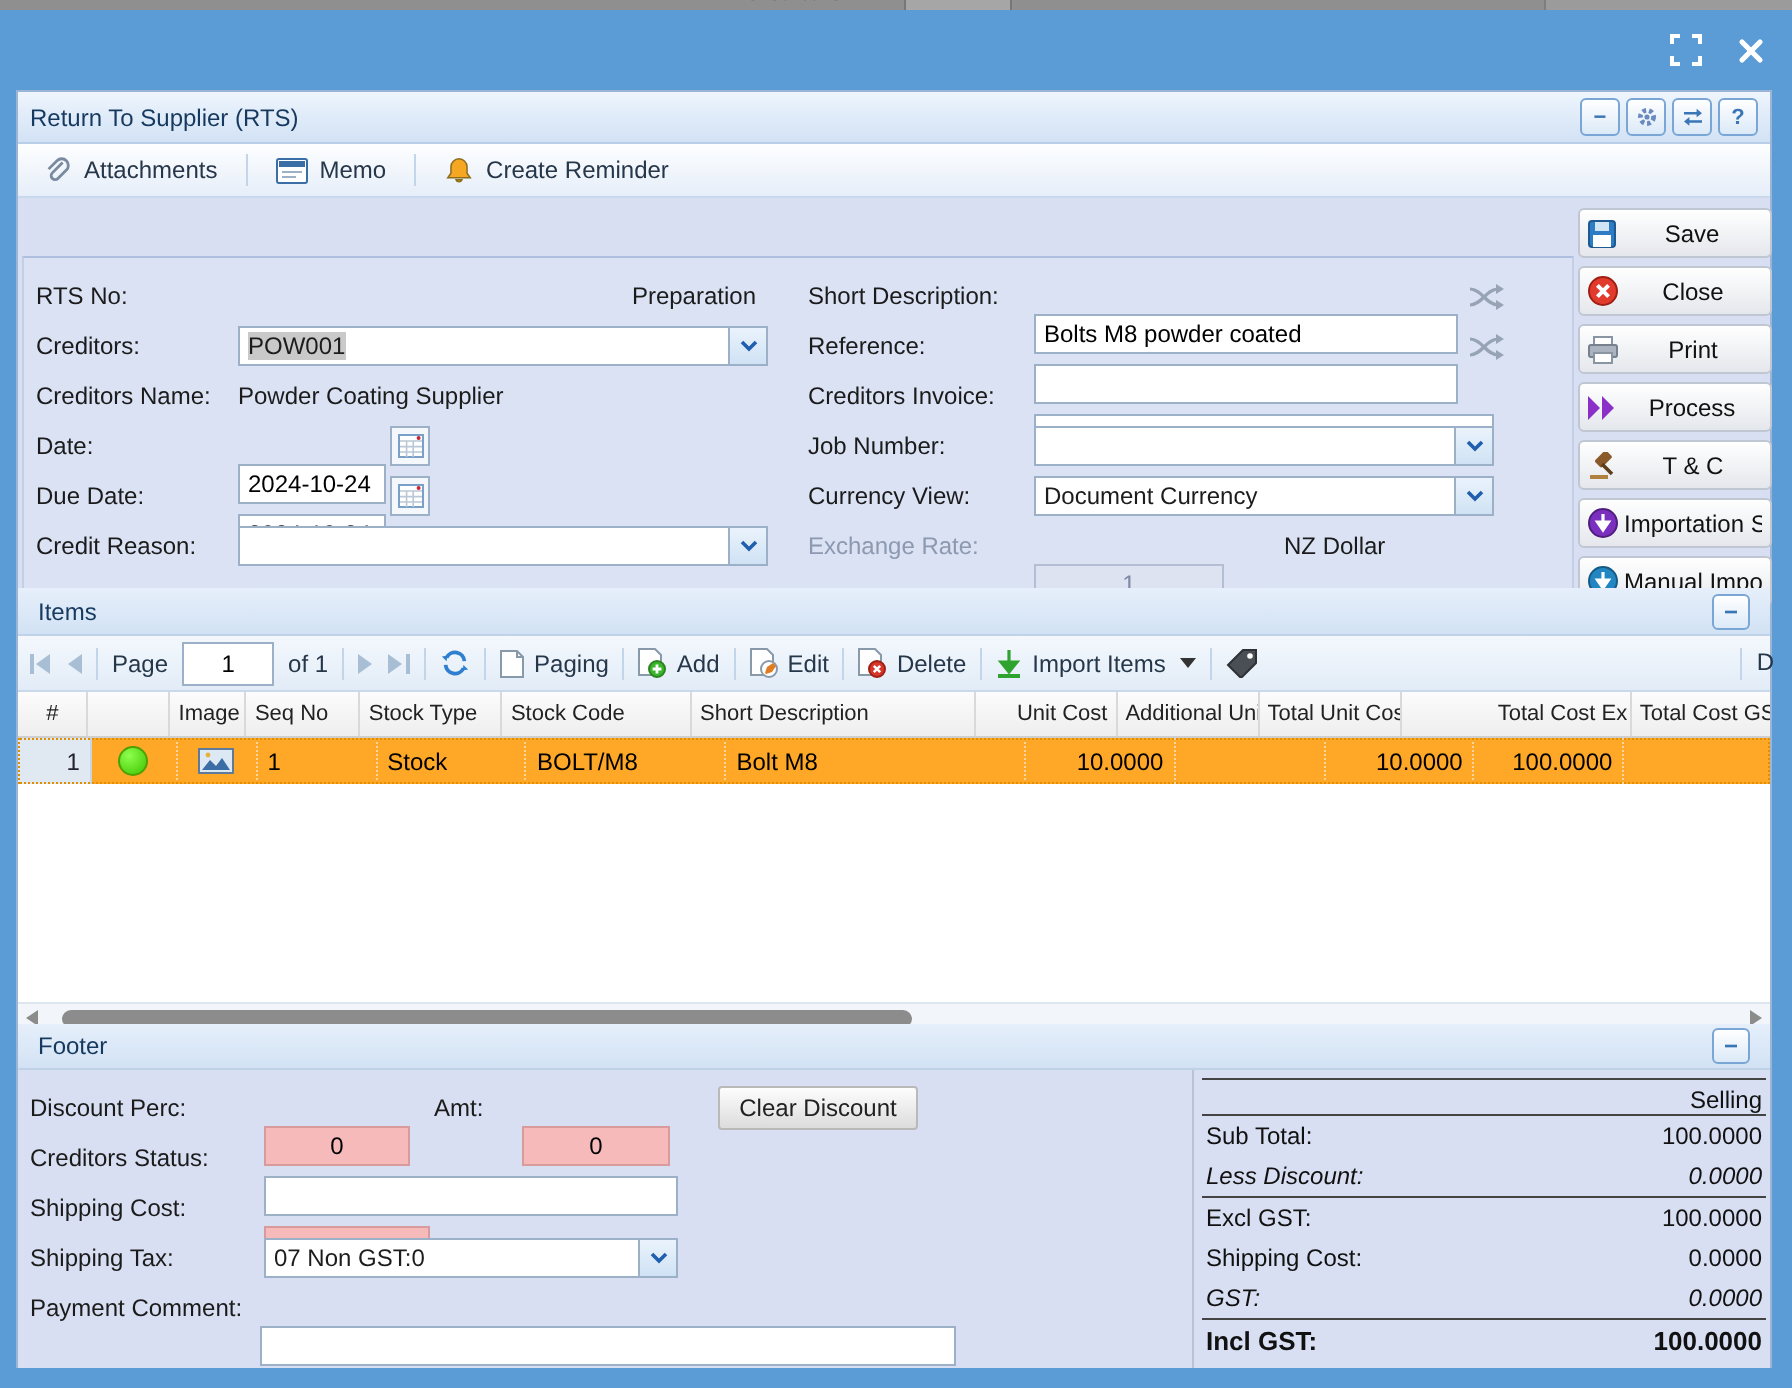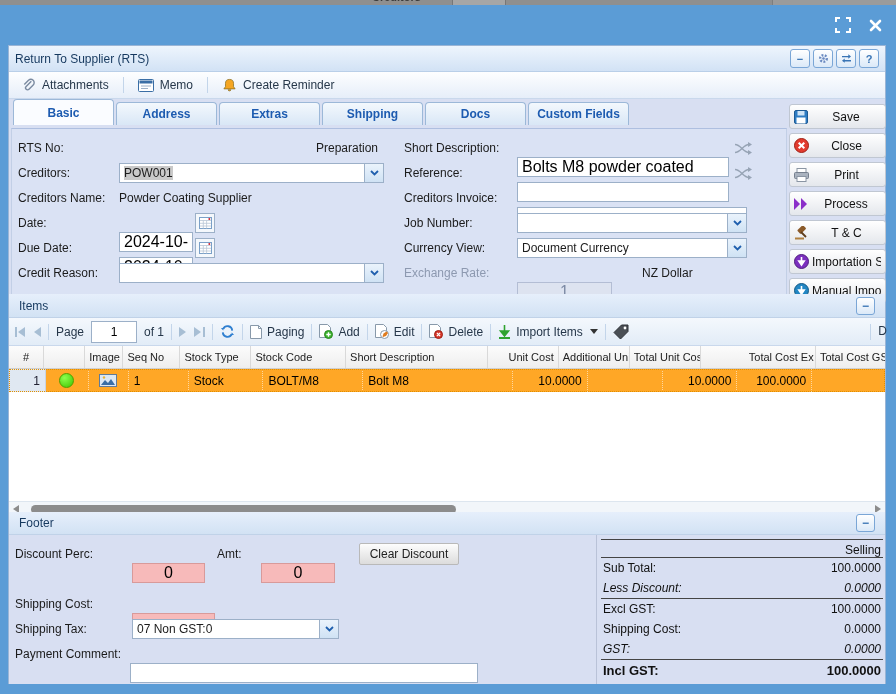--- a/index.html
+++ b/index.html
@@ -25,21 +25,21 @@
   .sep{width:1px;height:16px;background:#c3d5ea;}
   
   .tabstrip{left:2px;top:53px;width:776px;height:26px;display:flex;align-items:flex-end;gap:2px;padding-left:2px;}
   .tab{width:99px;height:22px;border:1px solid #9cb8d8;border-bottom:none;border-radius:4px 4px 0 0;background:linear-gradient(#f3f8fd,#d9e7f6);color:#1d5bb0;font-weight:bold;display:flex;align-items:center;justify-content:center;cursor:pointer;}
   .tab.active{background:#fafcff;height:25px;}
   
   .form-panel{left:2px;top:82px;width:776px;height:210px;background:#dae2f4;border:1px solid #c2cfe6;border-top:1px solid #aebfe0;}
   .frow{position:absolute;height:22px;display:flex;align-items:center;}
   .flabel{color:#1b1b1b;}
   .fstatic{color:#1b1b1b;}
-  .tinput{height:20px;border:1px solid #9cb0c8;background:#fff;box-sizing:border-box;font-family:"Liberation Sans",sans-serif;font-size:16px;padding:0 4px;color:#000;margin-top:37px;}
+  .tinput{height:20px;border:1px solid #9cb0c8;background:#fff;box-sizing:border-box;font-family:"Liberation Sans",sans-serif;font-size:12px;padding:0 4px;color:#000;margin-top:37px;}
   .tinput:disabled,.tinput.disabled{background:#dde3f0;border-color:#b3bdd4;color:#7c8aa5;text-align:center;}
   .combo{display:flex;height:20px;border:1px solid #9cb0c8;background:#fff;box-sizing:border-box;cursor:pointer;}
   .combo .val{flex:1;display:flex;align-items:center;padding:0 4px;white-space:nowrap;overflow:hidden;}
   .combo .val .hl{background:#c9c9c9;}
   .combo .arrow,.date-btn{width:18px;background:linear-gradient(#eaf3fc,#cfe2f4);border-left:1px solid #9cb0c8;display:flex;align-items:center;justify-content:center;}
   .date-btn{border:1px solid #9cb0c8;margin-left:2px;height:20px;width:20px;box-sizing:border-box;background:#f4f8fc;cursor:pointer;}
   .swap-btn{width:22px;height:20px;display:flex;align-items:center;justify-content:center;margin-left:3px;cursor:pointer;}
   
   .actions{left:780px;top:58px;width:97px;height:236px;display:flex;flex-direction:column;gap:4px;}
   .act-btn{height:23px;border:1px solid #c0c7d2;border-radius:3px;background:linear-gradient(#ffffff,#e4e7ec);display:flex;align-items:center;padding:0 4px;gap:3px;cursor:pointer;overflow:hidden;}
@@ -157,40 +157,20 @@
         <span>
           <svg width="15" height="15" viewBox="0 0 16 16">
               <path d="M8 1.5a4.3 4.3 0 0 1 4.3 4.3v3.4l1.7 2.4H2l1.7-2.4V5.8A4.3 4.3 0 0 1 8 1.5z" fill="#f5a623" stroke="#8a6d1d" stroke-width=".8"></path>
               <path d="M6.4 12.6a1.7 1.7 0 0 0 3.2 0z" fill="#f5a623" stroke="#8a6d1d" stroke-width=".8"></path>
             </svg>
         </span>
         <span>Create Reminder</span>
       </div>
     </div>
 
-    <div class="abs tabstrip">
-      <div class="tab active">
-          <span>Basic</span>
-        </div>
-      <div class="tab">
-          <span>Address</span>
-        </div>
-      <div class="tab">
-          <span>Extras</span>
-        </div>
-      <div class="tab">
-          <span>Shipping</span>
-        </div>
-      <div class="tab">
-          <span>Docs</span>
-        </div>
-      <div class="tab">
-          <span>Custom Fields</span>
-        </div>
-    </div>
 
     <div class="abs form-panel">
 
       <div class="frow" style="left:6px;top:8px;width:360px;">
         <span class="flabel">RTS No:</span>
         <span style="margin-left:auto;" class="fstatic">Preparation</span>
       </div>
       <div class="frow" style="left:6px;top:33px;width:366px;">
         <span class="flabel" style="width:101px;">Creditors:</span>
         <div class="combo" style="flex:1;">
@@ -547,20 +527,24 @@
       <div class="footer-body">
         <div class="frow" style="left:6px;top:8px;width:575px;">
           <span class="flabel" style="width:117px;">Discount Perc:</span>
           <input class="tinput pink" style="width: 73px;" value="0">
           <span class="flabel" style="margin-left:12px;width:44px;">Amt:</span>
           <input class="tinput pink" style="width: 74px;" value="0">
           <div class="btn-std" style="margin-left:24px;width:98px;">
             <span>Clear Discount</span>
           </div>
         </div>
+        <div class="frow" style="left:6px;top:33px;width:575px;">
+          <span class="flabel" style="width:117px;">Creditors Status:</span>
+          <input class="tinput" style="width: 207px;" value="">
+        </div>
         <div class="frow" style="left:6px;top:58px;width:575px;">
           <span class="flabel" style="width:117px;">Shipping Cost:</span>
           <input class="tinput pink" style="width: 83px;" value="">
         </div>
         <div class="frow" style="left:6px;top:83px;width:575px;">
           <span class="flabel" style="width:117px;">Shipping Tax:</span>
           <div class="combo" style="width:207px;">
             <span class="val">07 Non GST:0</span>
             <span class="arrow">
                 <svg width="9" height="6" viewBox="0 0 9 6">

